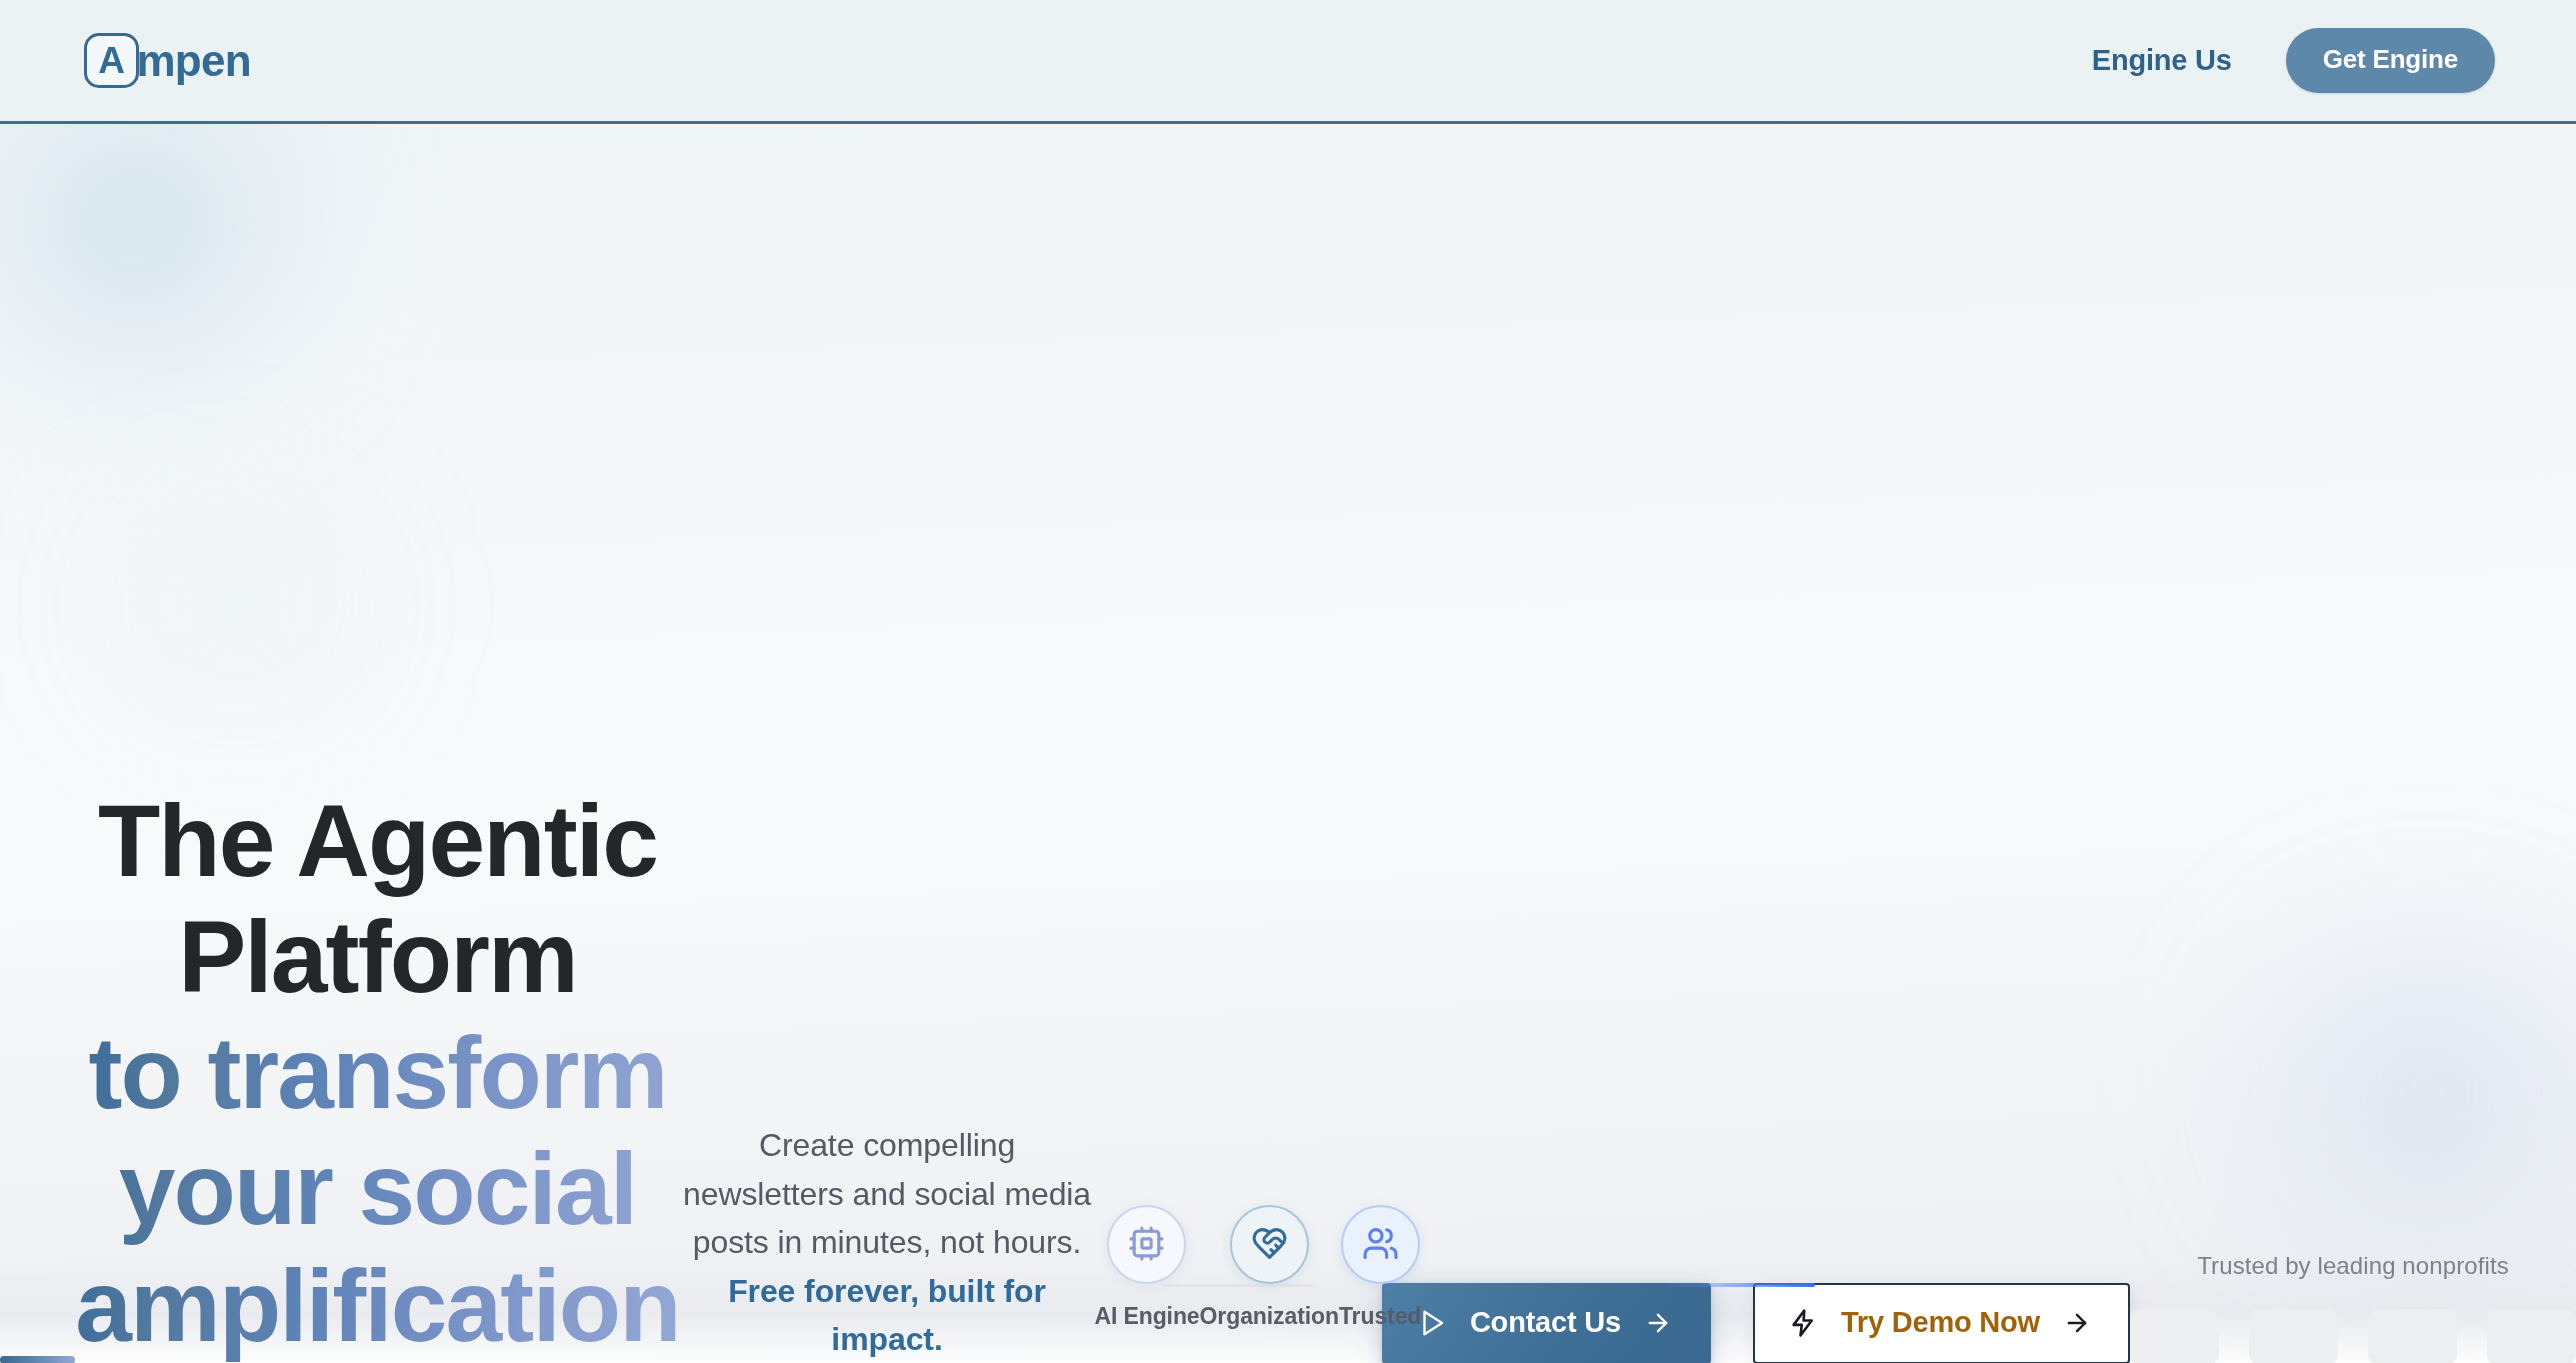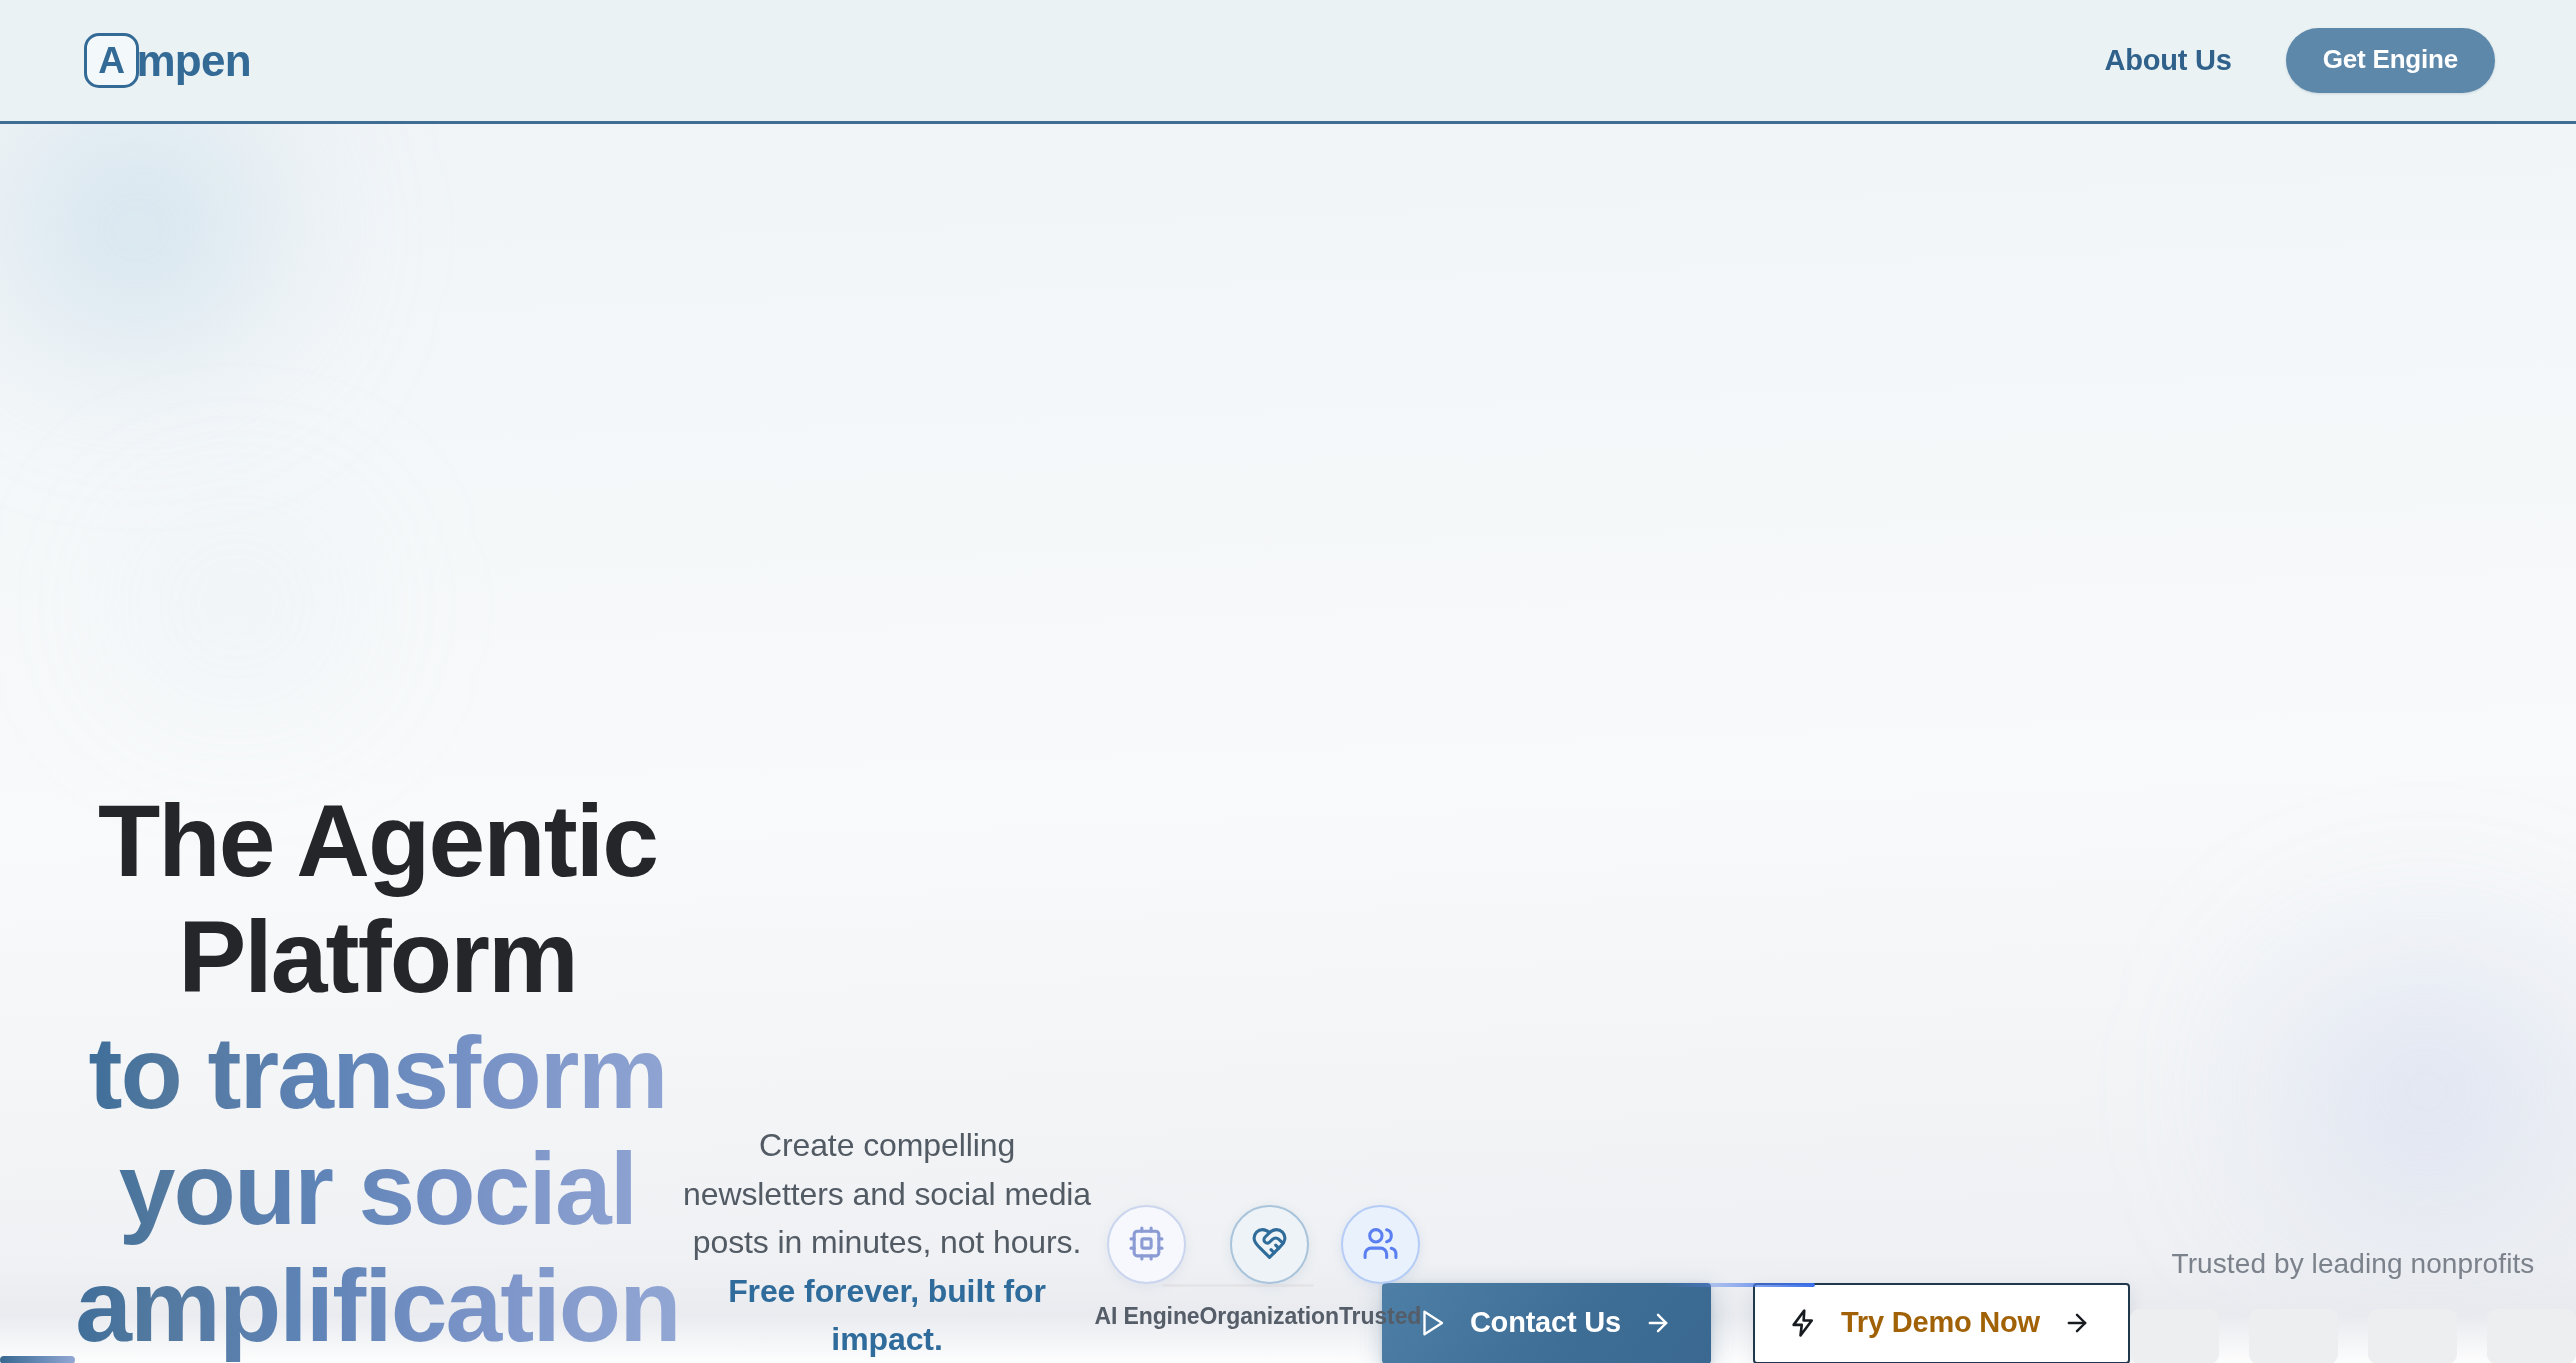--- a/index.html
+++ b/index.html
@@ -292,21 +292,21 @@
   .btn-ico { display: inline-flex; align-items: center; flex: none; }
 
   
   .trust {
     margin-top: 84px;
     display: flex;
     flex-direction: column;
     align-items: center;
   }
   .trust-caption {
-    font-size: 28px;
+    font-size: 24px;
     color: #7b828c;
     letter-spacing: 0.1px;
   }
   .logo-row {
     margin-top: 29px;
     display: flex;
     gap: 30px;
   }
   .logo-ph {
     width: 89px;
@@ -326,21 +326,21 @@
 <header class="site-header">
 
   <div class="brand">
     <div class="brand-mark">
       <span>A</span>
     </div>
     <div class="brand-word">mpen</div>
   </div>
 
   <div class="header-right">
-    <a class="nav-link" href="#">About Us</a>
+    <a class="nav-link" href="#">Engine Us</a>
     <button class="btn-get-started">Get Engine</button>
   </div>
 
 </header>
 
 <main class="hero">
 
   <div class="accent-bar"></div>
 
   <h1 class="headline">

